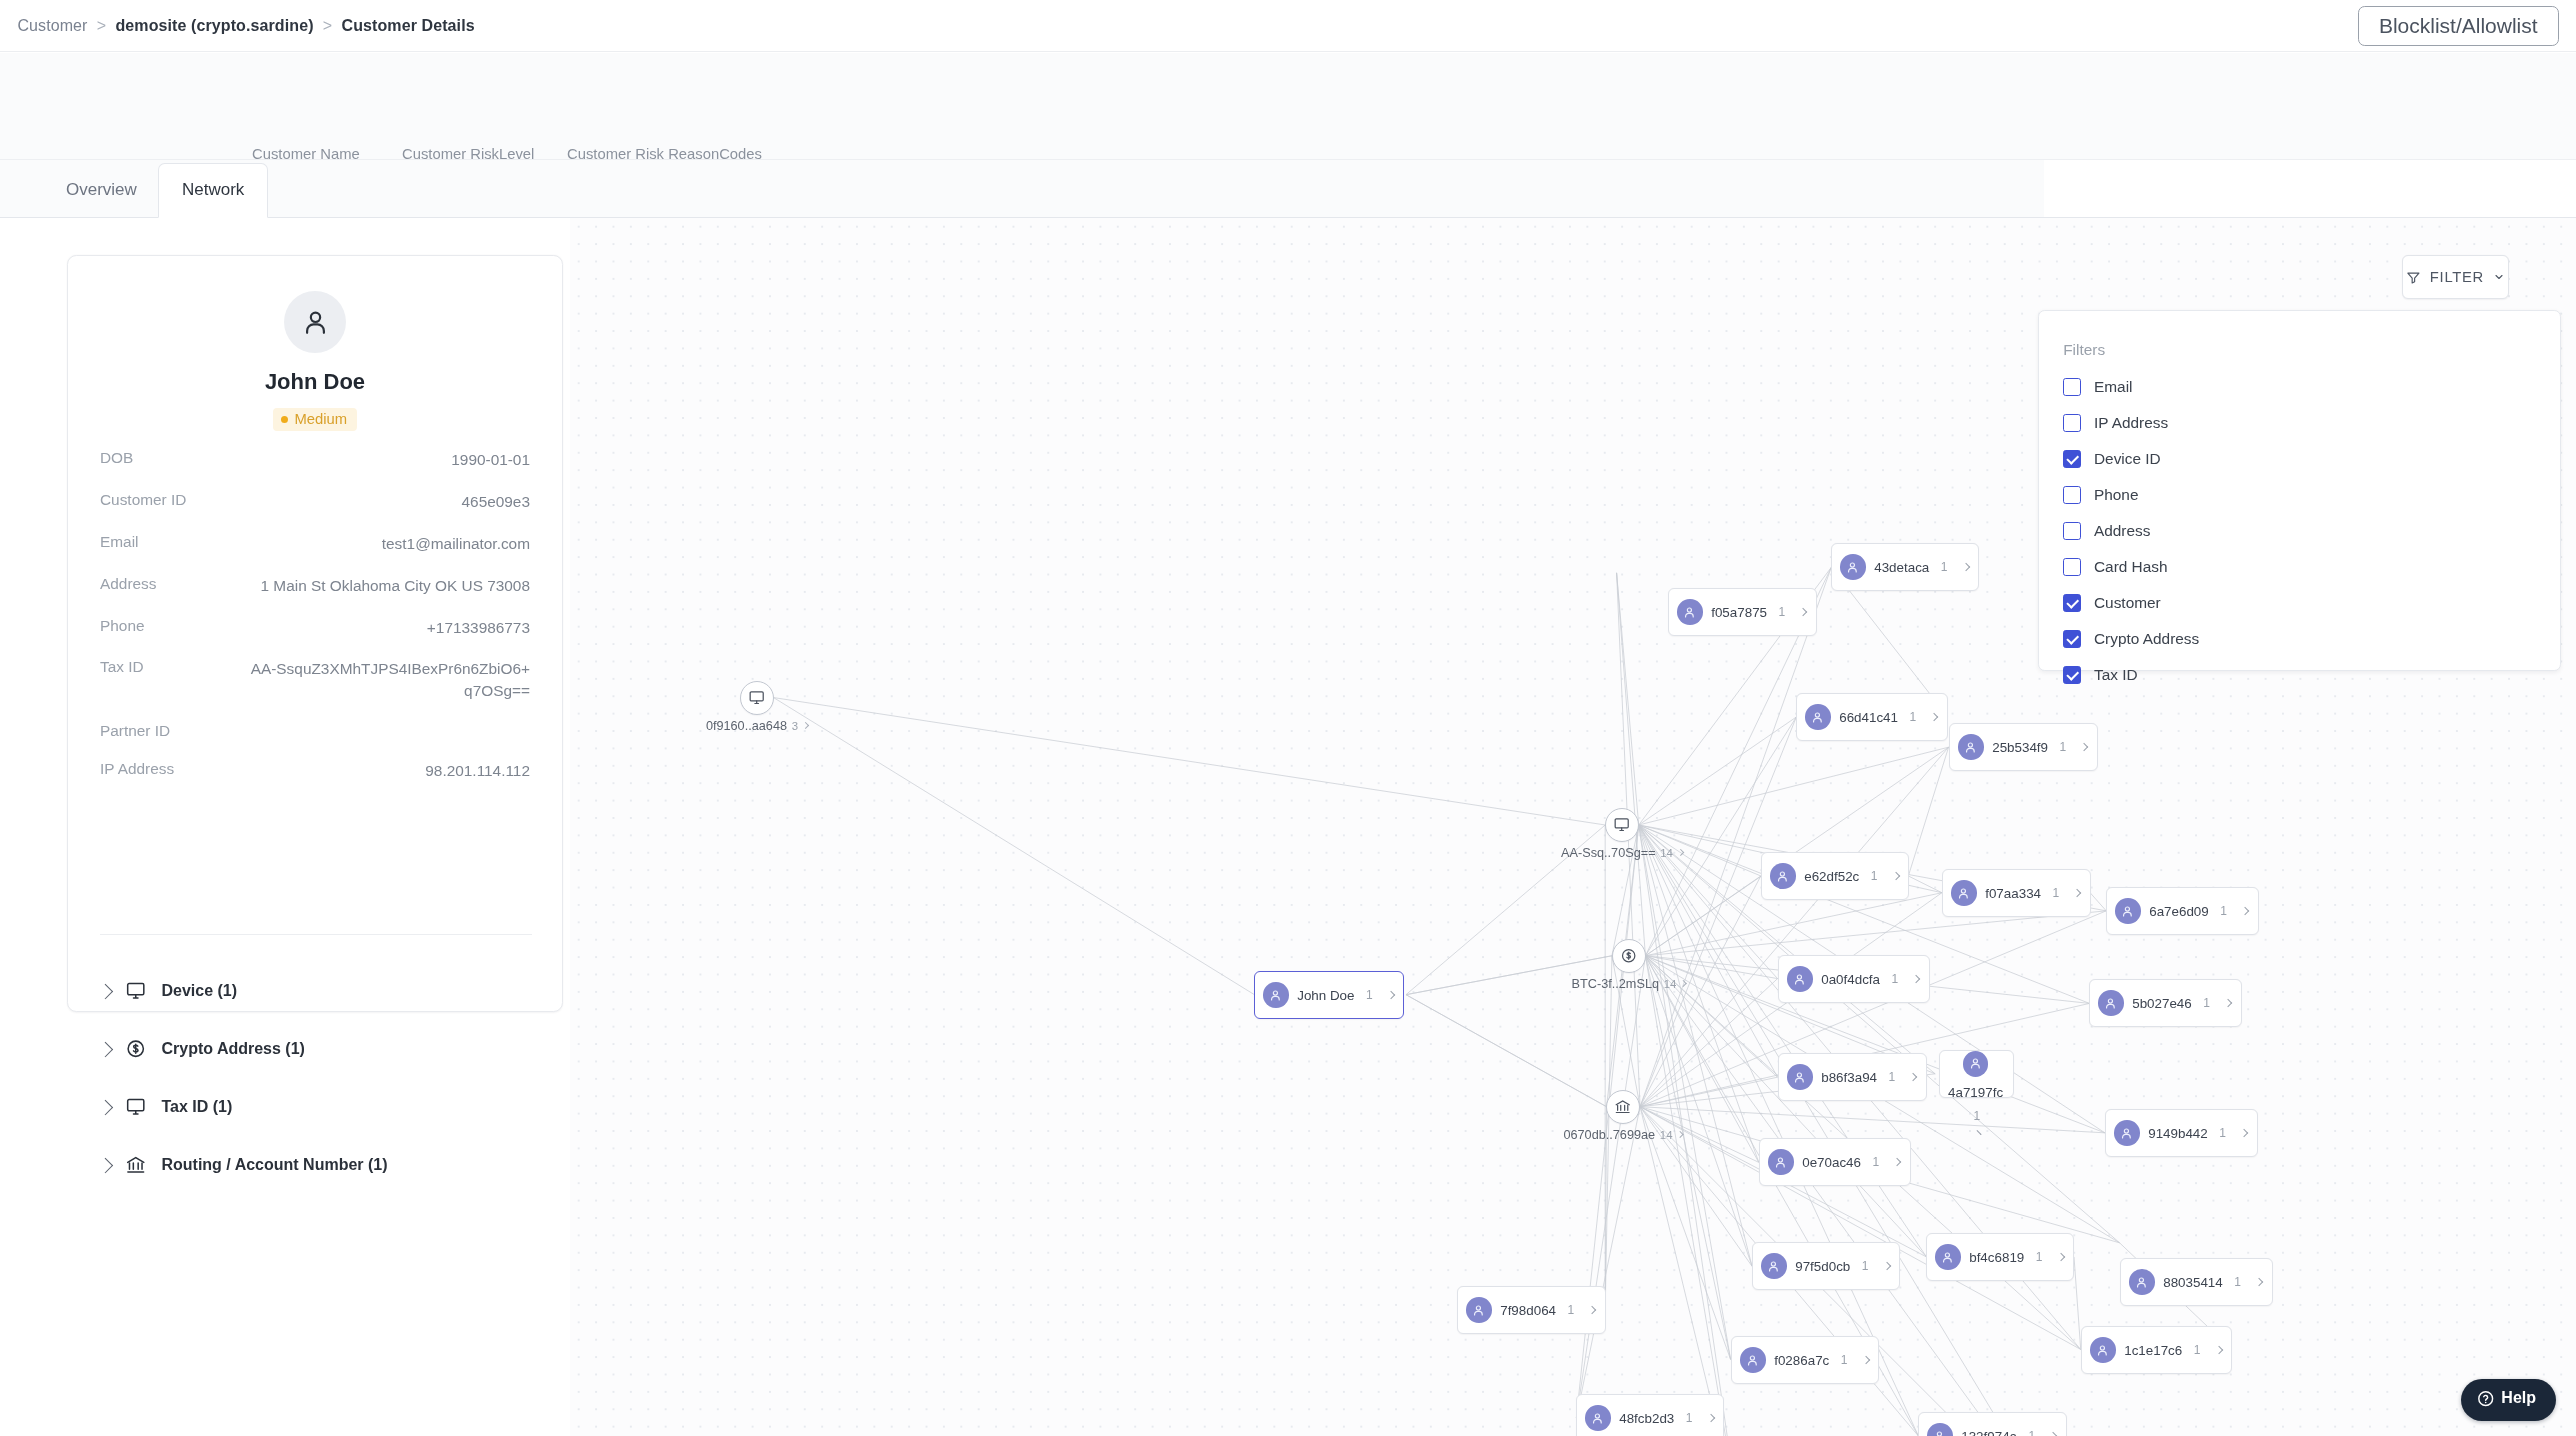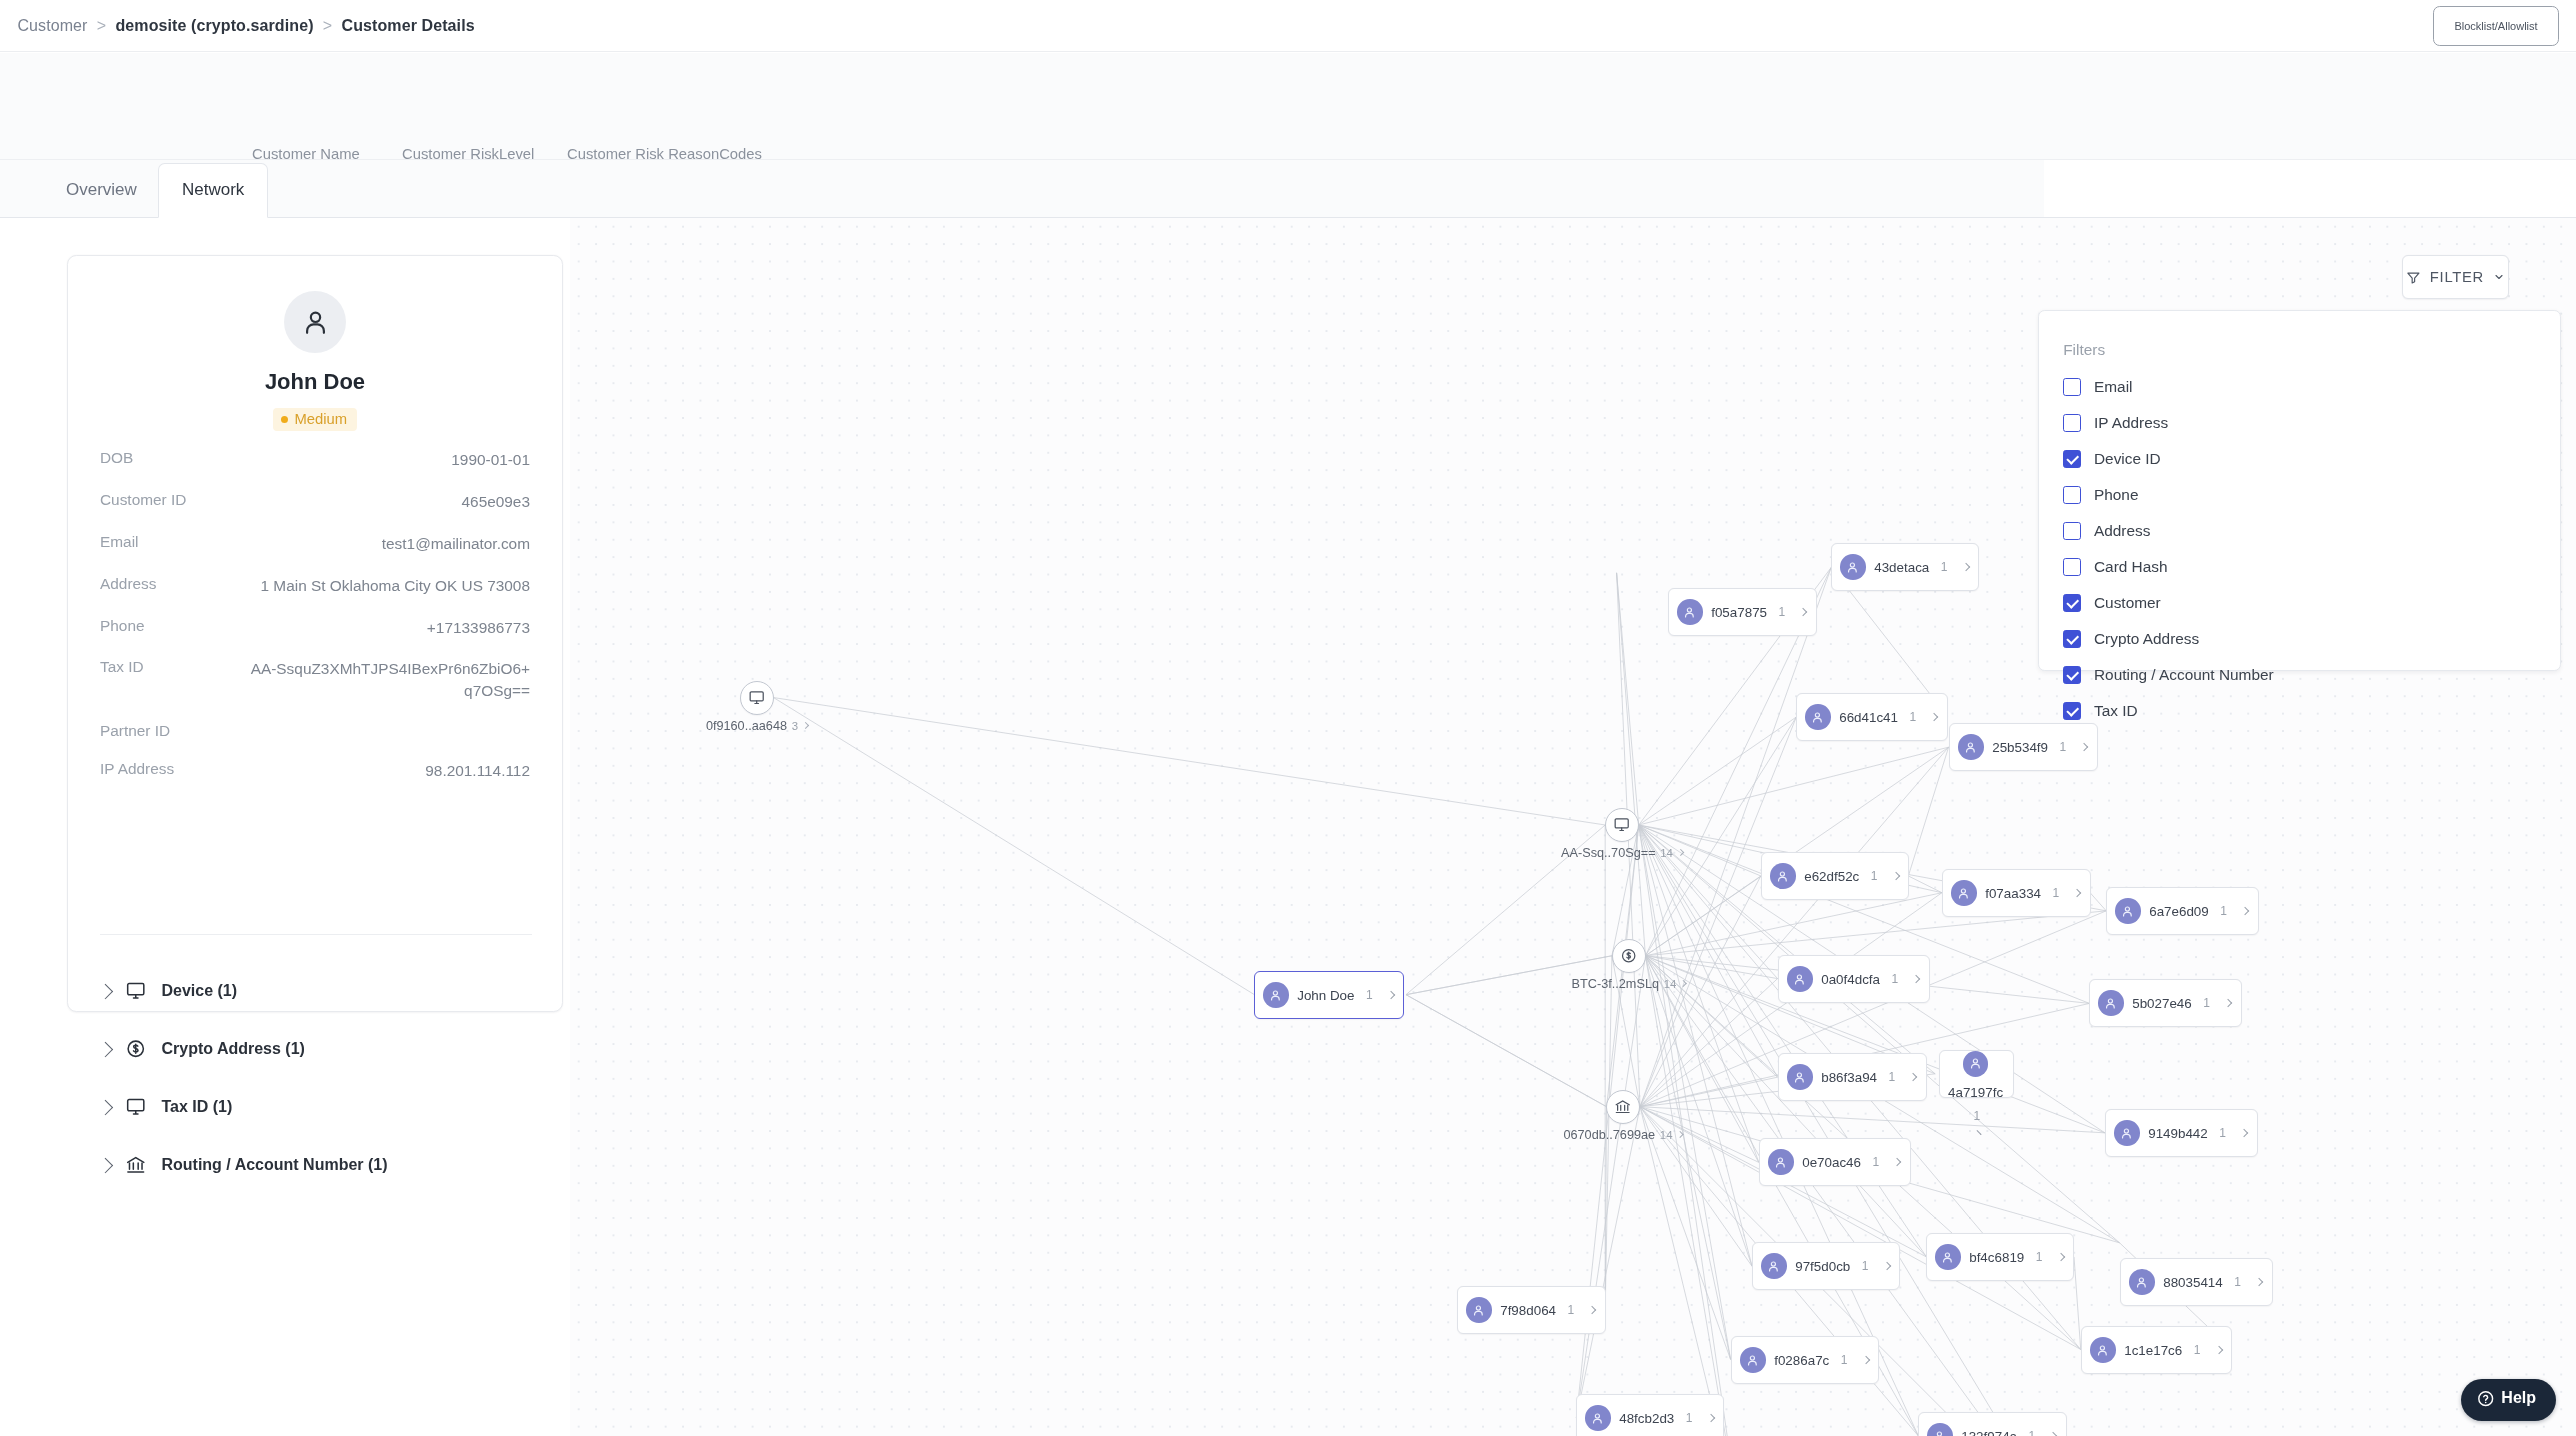--- a/index.html
+++ b/index.html
@@ -15,21 +15,21 @@
     background:#fff; display:flex; align-items:center;
     border-bottom: 0.7px solid #eceef1;
   }
   .breadcrumb { margin-left:17.4px; font-size:16px; color:#7a8290; letter-spacing:0.1px;}
   .breadcrumb .sep { color:#a9b0ba; margin:0 4.7px; }
   .breadcrumb .crumb-strong { color:#2f3640; font-weight:600; }
   .blocklist-btn {
     position:absolute; right:17.4px; top:6px;
     height:40px; padding:0 20px;
     border:1px solid #9aa1ab; border-radius:6.7px;
-    background:#fff; color:#4b535f; font-size:11px;
+    background:#fff; color:#4b535f; font-size:21px;
     display:flex; align-items:center; justify-content:center;
     cursor:pointer; font-family:"Liberation Sans", sans-serif;
   }
 
   
   .summary {
     position:absolute; left:0; top:53px; width:2576px; height:107px;
     background:#fafbfc; border-bottom:0.7px solid #edeff2;
   }
   .sum-field { position:absolute; }
@@ -796,24 +796,20 @@
         <div class="filter-row">
           <span class="cb on"></span>
           <span class="filter-lbl">Customer</span>
         </div>
         <div class="filter-row">
           <span class="cb on"></span>
           <span class="filter-lbl">Crypto Address</span>
         </div>
         <div class="filter-row">
           <span class="cb on"></span>
-          <span class="filter-lbl">Routing / Account Number</span>
-        </div>
-        <div class="filter-row">
-          <span class="cb on"></span>
           <span class="filter-lbl">Tax ID</span>
         </div>
       </div>
   </div>
 
   <div class="help-btn">
     <svg width="17.4" height="17.4" viewBox="0 0 24 24" fill="none" stroke="#fff" stroke-width="2">
       <circle cx="12" cy="12" r="9.5"></circle>
       <path d="M9.3 9.2a2.8 2.8 0 015.4 1c0 1.9-2.7 2.3-2.7 4" stroke-linecap="round"></path>
       <circle cx="12" cy="17.3" r="1.1" fill="#fff" stroke="none"></circle>

